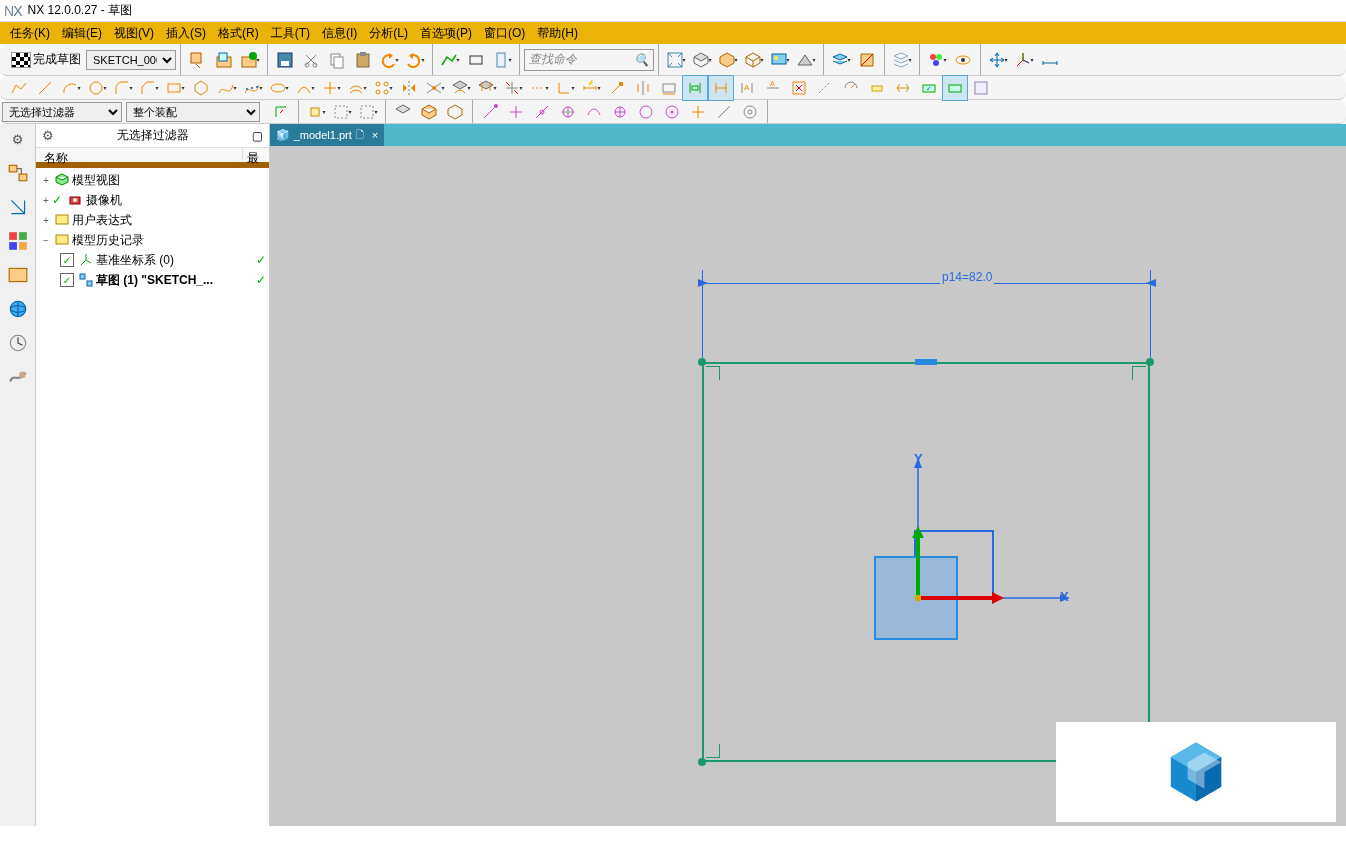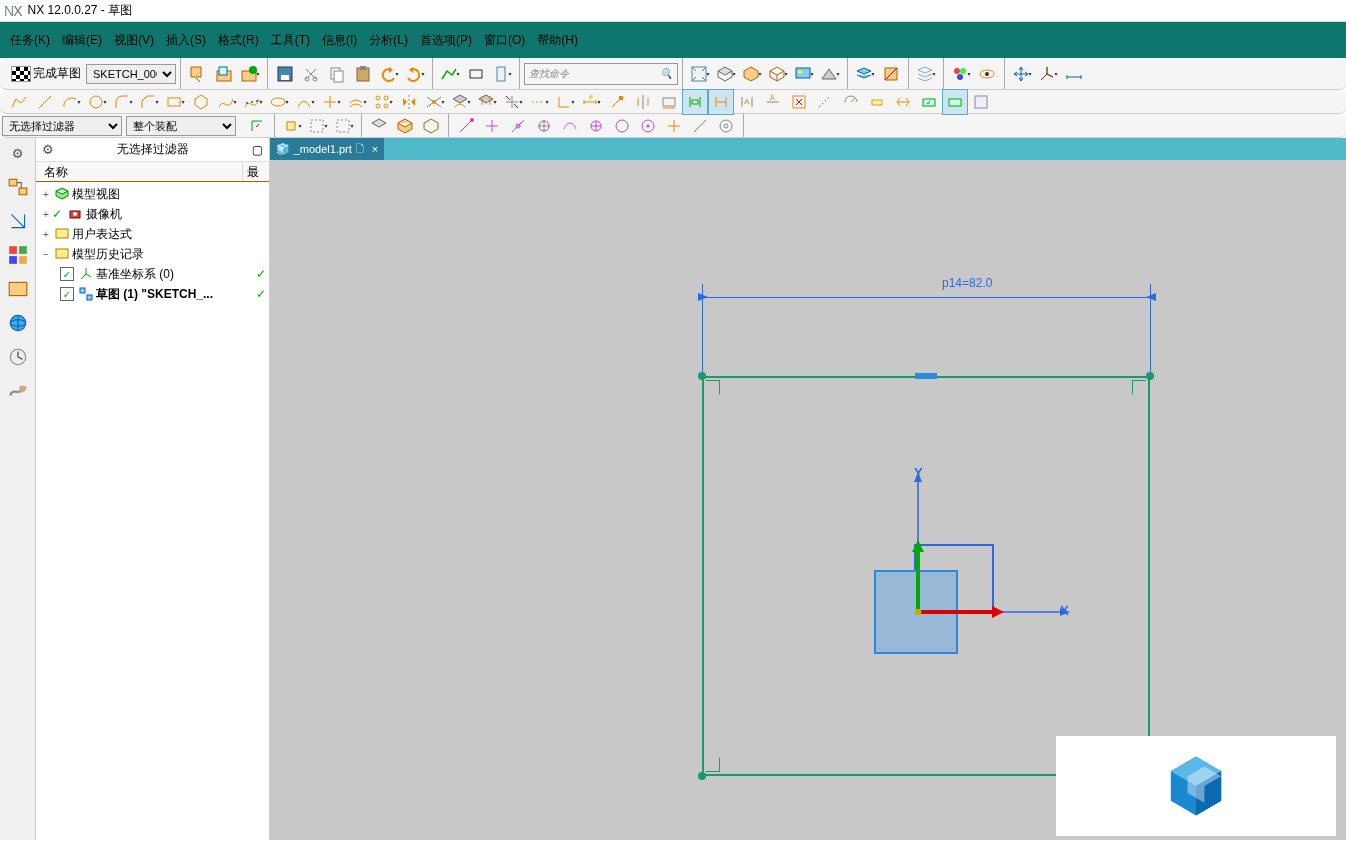--- a/index.html
+++ b/index.html
@@ -5,50 +5,50 @@
 * { box-sizing: border-box; margin: 0; padding: 0; }
 body { font-family: "Microsoft YaHei", sans-serif; font-size: 12px; background: #fff; overflow: hidden; width: 1346px; height: 846px; }
 
 
 .titlebar { height: 22px; display: flex; align-items: center; padding-left: 4px; background: #fff; border-bottom: 1px solid #ddd; }
 .nx-logo { font-weight: normal; font-size: 14px; color: #7a8a9a; letter-spacing: -1px; margin-right: 6px; }
 .nx-logo .x { color: #5a7a8a; }
 .title-text { color: #000000; font-size: 12px; }
 
 
-.menubar { height: 36px; background: #0f766e; display: flex; align-items: center; padding: 0 4px; }
+.menubar { height: 22px; background: #eab308; display: flex; align-items: center; padding: 0 4px; }
 .menu-item { padding: 2px 6px; color: #000; cursor: pointer; font-size: 12px; }
 
 
 .toolbar-row { height: 32px; background: #f5f5f5; border-bottom: 1px solid #ccc; display: flex; align-items: center; padding: 0 2px; border-radius: 7px; }
 .toolbar-group { display: flex; align-items: center; border-right: 1px solid #aaa; padding: 0 4px; height: 100%; }
 .toolbar-group:last-child { border-right: none; }
 .tool-btn { width: 26px; height: 26px; display: flex; align-items: center; justify-content: center; cursor: pointer; border: 1px solid transparent; }
 .tool-btn.active { background: #cce5f0; border: 1px solid #5ba8d0; }
 .tool-btn.dropdown::after { content: "▾"; font-size: 6px; color: #333; margin-left: -2px; }
 .finish-flag { display: flex; align-items: center; gap: 2px; }
 .flag-icon { width: 20px; height: 16px; background: repeating-conic-gradient(#000 0% 25%, #fff 0% 50%) 0 0/8px 8px; border: 1px solid #999; }
 .sketch-dropdown { border: 1px solid #999; height: 20px; font-size: 11px; padding: 0 2px; width: 90px; }
-.search-box { border: 1px solid #999; height: 22px; width: 154px; padding: 0 4px; font-size: 10px; color: #888; font-style: italic; display: flex; align-items: center; justify-content: space-between; }
+.search-box { border: 1px solid #999; height: 22px; width: 130px; padding: 0 4px; font-size: 12px; color: #888; font-style: italic; display: flex; align-items: center; justify-content: space-between; }
 .filter-dropdown { border: 1px solid #999; height: 20px; width: 120px; font-size: 11px; padding: 1px 2px; }
 
 
 .ico { width: 18px; height: 18px; display: inline-block; }
 .ico svg { width: 100%; height: 100%; }
 
 
 .main-area { display: flex; height: calc(846px - 22px - 22px - 32px - 24px - 24px - 20px); }
 .left-sidebar { width: 36px; background: #f0f0f0; border-right: 1px solid #ccc; display: flex; flex-direction: column; align-items: center; padding-top: 4px; gap: 12px; }
 .side-icon { width: 22px; height: 22px; cursor: pointer; display: flex; align-items: center; justify-content: center; }
 
 .navigator { width: 234px; background: #fff; border-right: 1px solid #ccc; display: flex; flex-direction: column; }
 .nav-header { height: 24px; display: flex; align-items: center; justify-content: space-between; padding: 0 6px; border-bottom: 1px solid #ddd; }
 .nav-header-icons { display: flex; gap: 4px; }
 .nav-gear { font-size: 13px; color: #555; }
-.nav-col-header { height: 20px; display: flex; border-bottom: 1px solid #a16207; background: #f8f8f8; }
+.nav-col-header { height: 20px; display: flex; border-bottom: 6px solid #a16207; background: #f8f8f8; }
 .nav-col-name { flex: 1; padding: 2px 8px; border-right: 1px solid #ddd; }
 .nav-col-check { width: 26px; padding: 2px 4px; }
 .nav-tree { flex: 1; overflow: auto; padding: 2px 0; }
 .tree-row { height: 20px; display: flex; align-items: center; padding-left: 4px; font-size: 12px; }
 .tree-toggle { width: 12px; font-size: 10px; color: #666; text-align: center; }
 .tree-icon { width: 16px; height: 16px; margin: 0 2px; }
 .tree-check { width: 14px; height: 14px; border: 1px solid #666; margin-right: 2px; display: inline-flex; align-items: center; justify-content: center; font-size: 10px; color: #0a0; }
 .tree-label { flex: 1; white-space: nowrap; overflow: hidden; text-overflow: ellipsis; }
 .tree-right-check { width: 16px; color: #0a0; text-align: center; }
 
@@ -501,21 +501,21 @@
             <rect x="3" y="3" width="12" height="12" fill="#eef" stroke="#88a"></rect>
           </svg></span>
       </div>
   </div>
 </div>
 
 <div class="toolbar-row" style="height:24px">
   <select class="filter-dropdown">
     <option>无选择过滤器</option>
   </select>
-  <select class="filter-dropdown" style="margin-left:4px;width:110px">
+  <select class="filter-dropdown" style="margin-left:4px;width:134px">
     <option>整个装配</option>
   </select>
   <div class="toolbar-group" style="margin-left:4px">
     <div class="tool-btn">
         <span class="ico"><svg viewBox="0 0 18 18">
             <path d="M4 14V4h10" stroke="#0a0" fill="none"></path>
             <path d="M8 10l3-3" stroke="#e00"></path>
           </svg></span>
       </div>
   </div>
@@ -749,21 +749,21 @@
 
       <div class="dim-ext" style="left:432px;top:124px;height:94px"></div>
       <div class="dim-ext" style="left:880px;top:124px;height:94px"></div>
       <div class="dim-line" style="left:432px;top:137px;width:448px"></div>
       <svg style="position:absolute;left:426px;top:131px" width="14" height="12">
           <path d="M12 6L2 2v8z" fill="#2a6ae0"></path>
         </svg>
       <svg style="position:absolute;left:874px;top:131px" width="14" height="12">
           <path d="M2 6l10-4v8z" fill="#2a6ae0"></path>
         </svg>
-      <div class="dim-text" style="left:670px;top:116px">p14=82.0</div>
+      <div class="dim-text" style="left:670px;top:124px">p14=82.0</div>
 
       <div class="sketch-rect" style="left:432px;top:216px;width:448px;height:400px"></div>
       <div class="sketch-point" style="left:432px;top:216px"></div>
       <div class="sketch-point" style="left:880px;top:216px"></div>
       <div class="sketch-point" style="left:432px;top:616px"></div>
       <div class="sketch-point" style="left:880px;top:616px"></div>
       <div class="constraint-sym" style="left:436px;top:220px;border-left:none;border-bottom:none"></div>
       <div class="constraint-sym" style="left:862px;top:220px;border-right:none;border-bottom:none"></div>
       <div class="constraint-sym" style="left:436px;top:598px;border-left:none;border-top:none"></div>
       <div class="constraint-sym" style="left:862px;top:598px;border-right:none;border-top:none"></div>

